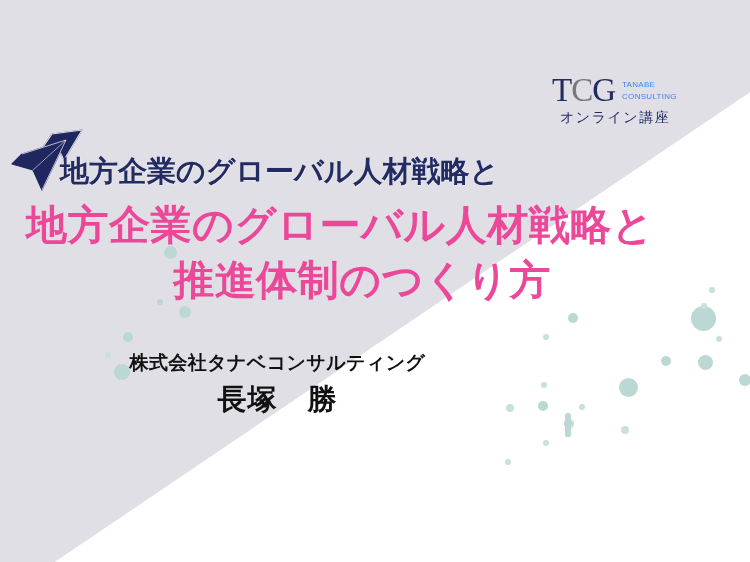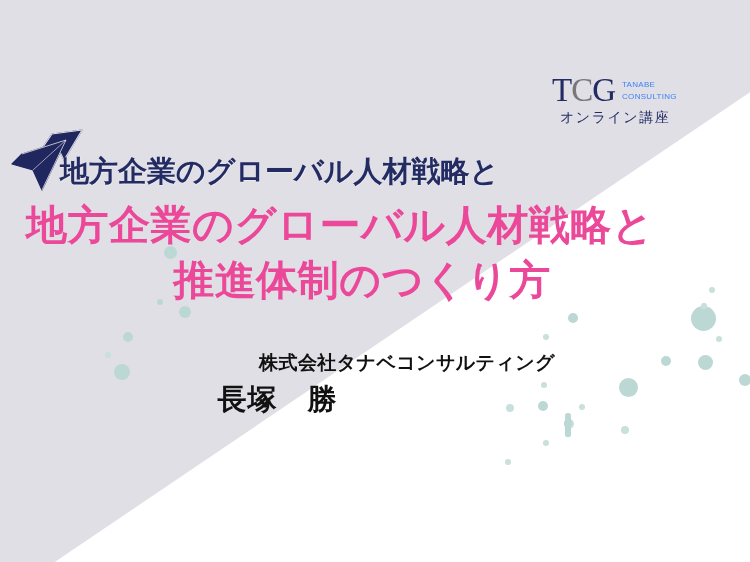--- a/index.html
+++ b/index.html
@@ -139,21 +139,20 @@
     text-align: center;
     color: #111111;
   }
   .presenter .org,
   .presenter .dept {
     font-size: 19px;
     font-weight: bold;
     letter-spacing: 0.4px;
     line-height: 1.42;
     white-space: nowrap;
-    text-align: right;
   }
   .presenter .name {
     margin-top: 3px;
     font-size: 29px;
     font-weight: bold;
     letter-spacing: 1px;
     white-space: nowrap;
   }
 </style>
 </head>

